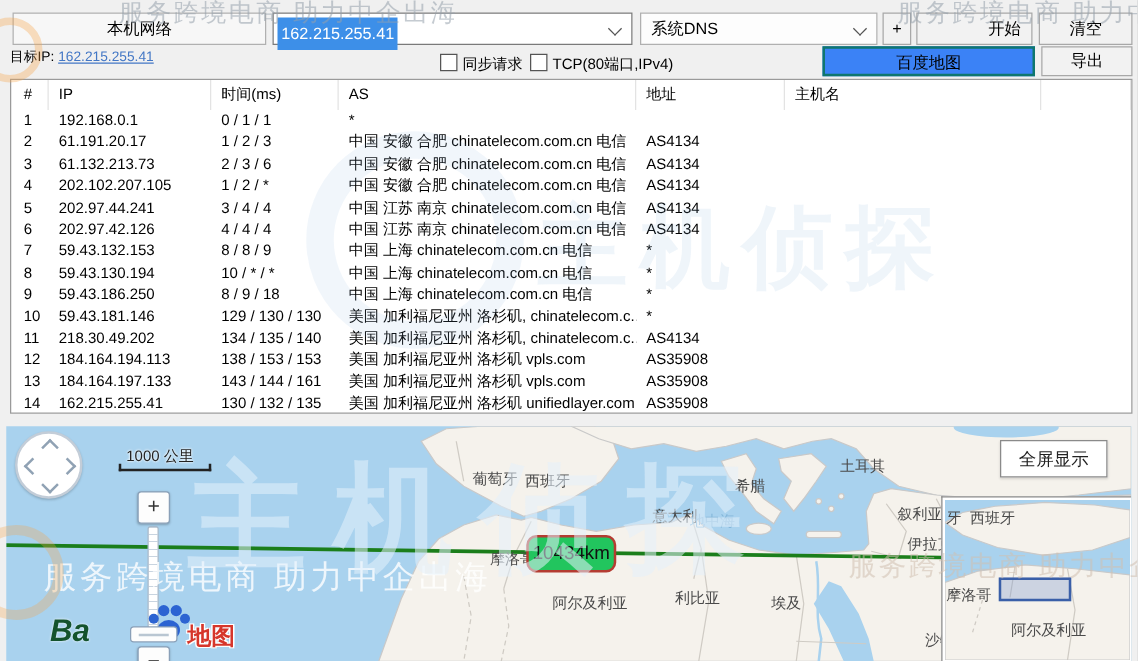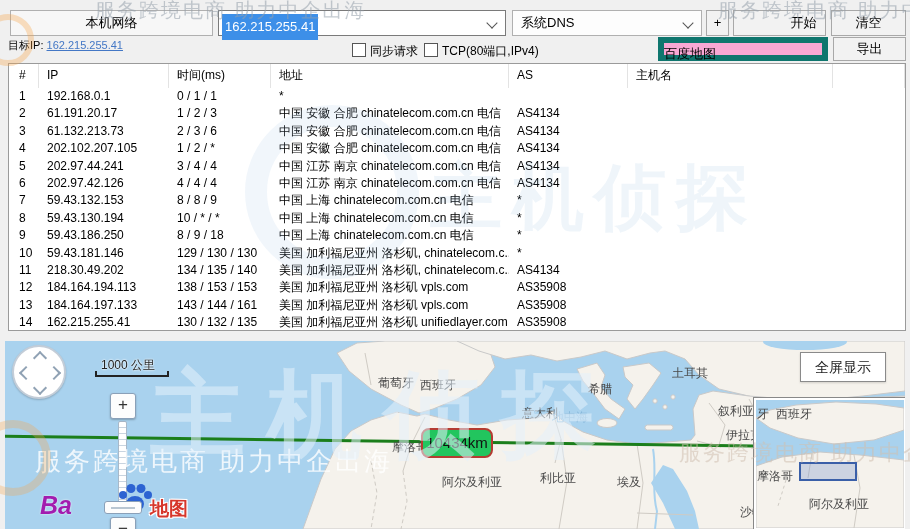--- a/index.html
+++ b/index.html
@@ -22,21 +22,21 @@
 
   
   #target-row{position:absolute;left:8px;top:38px;font-size:11px;z-index:2;}
   #target-row a{color:#4377c5;text-decoration:underline;}
   .chk{position:absolute;top:43px;font-size:12px;z-index:2;white-space:nowrap;}
   .chk .box{display:inline-block;width:12px;height:12px;border:1px solid #555;background:#fff;
         vertical-align:-2px;margin-right:4px;}
   #chk-sync{left:352px;}
   #chk-tcp{left:424px;}
   #btn-baidumap{position:absolute;left:658px;top:37px;width:170px;height:24px;box-sizing:border-box;
-        background:#f9a8d4;border:6px solid #0f766e;font-size:13px;text-align:left;line-height:22px;z-index:2;}
+        background:#3b82f6;border:2px solid #0f766e;font-size:13px;text-align:center;line-height:22px;z-index:2;}
   #btn-export{position:absolute;left:833px;top:37px;width:73px;height:24px;box-sizing:border-box;
         background:#f2f2f2;border:1px solid #a8a8a8;font-size:13px;text-align:center;line-height:22px;z-index:2;}
 
   
   #trace-table{position:absolute;left:8px;top:63px;width:898px;height:268px;background:#fff;
         border:1px solid #9a9a9a;box-sizing:border-box;font-size:12px;z-index:2;overflow:hidden;}
   .thead,.tr{display:grid;grid-template-columns:30px 130px 102px 238px 119px 205px 1fr;}
   .thead{height:24px;line-height:23px;}
   .thead .th{border-right:1px solid #e3e3e3;padding-left:8px;box-sizing:border-box;overflow:hidden;white-space:nowrap;}
   .thead .th:first-child{padding-left:10px;}
@@ -74,21 +74,21 @@
   #zoom-out{top:176px;}
   #zoom-track{position:absolute;left:113px;top:80px;width:9px;height:82px;background:#fff;
        border:1px solid #a8b8c8;border-radius:2px;z-index:4;box-sizing:border-box;
        background-image:repeating-linear-gradient(to bottom,#fff 0,#fff 5px,#c8d4e0 5px,#c8d4e0 6px);}
   #zoom-handle{position:absolute;left:99px;top:160px;width:38px;height:13px;background:#fdfdfd;
        border:1px solid #8aa0b8;border-radius:3px;z-index:5;box-sizing:border-box;}
   #zoom-handle:after{content:"";position:absolute;left:6px;right:6px;top:5px;border-top:2px solid #b9c6d2;}
 
   
   #baidu-logo{position:absolute;left:35px;top:150px;z-index:4;white-space:nowrap;}
-  #baidu-logo .ba{font-size:25px;font-weight:bold;font-style:italic;color:#a21caf;
+  #baidu-logo .ba{font-size:25px;font-weight:bold;font-style:italic;color:#14532d;
        text-shadow:0 0 2px #fff;}
   #baidu-logo .paw{position:absolute;left:78px;top:-8px;}
   #baidu-logo .ditu{position:absolute;left:110px;top:5px;font-size:19px;font-weight:bold;color:#d6362b;
        text-shadow:-1px -1px 0 #fff,1px -1px 0 #fff,-1px 1px 0 #fff,1px 1px 0 #fff;}
 
   
   #distance{position:absolute;left:416px;top:87px;width:68px;height:26px;background:#22c55e;
        border:2px solid #b43c32;border-radius:8px;z-index:6;text-align:center;line-height:26px;
        font-size:15px;color:#111;}
 
@@ -151,22 +151,22 @@
     <span class="box"></span><span>TCP(80端口,IPv4)</span>
   </label>
   <div id="btn-baidumap">百度地图</div>
   <div id="btn-export">导出</div>
 
   <div id="trace-table">
     <div class="thead">
       <div class="th">#</div>
       <div class="th">IP</div>
       <div class="th">时间(ms)</div>
+      <div class="th">AS</div>
       <div class="th">地址</div>
-      <div class="th">AS</div>
       <div class="th">主机名</div>
       <div class="th"></div>
     </div>
 
     <div class="tr">
       <div class="td">1</div>
       <div class="td">192.168.0.1</div>
       <div class="td">0 / 1 / 1</div>
       <div class="td">*</div>
       <div class="td"></div>

